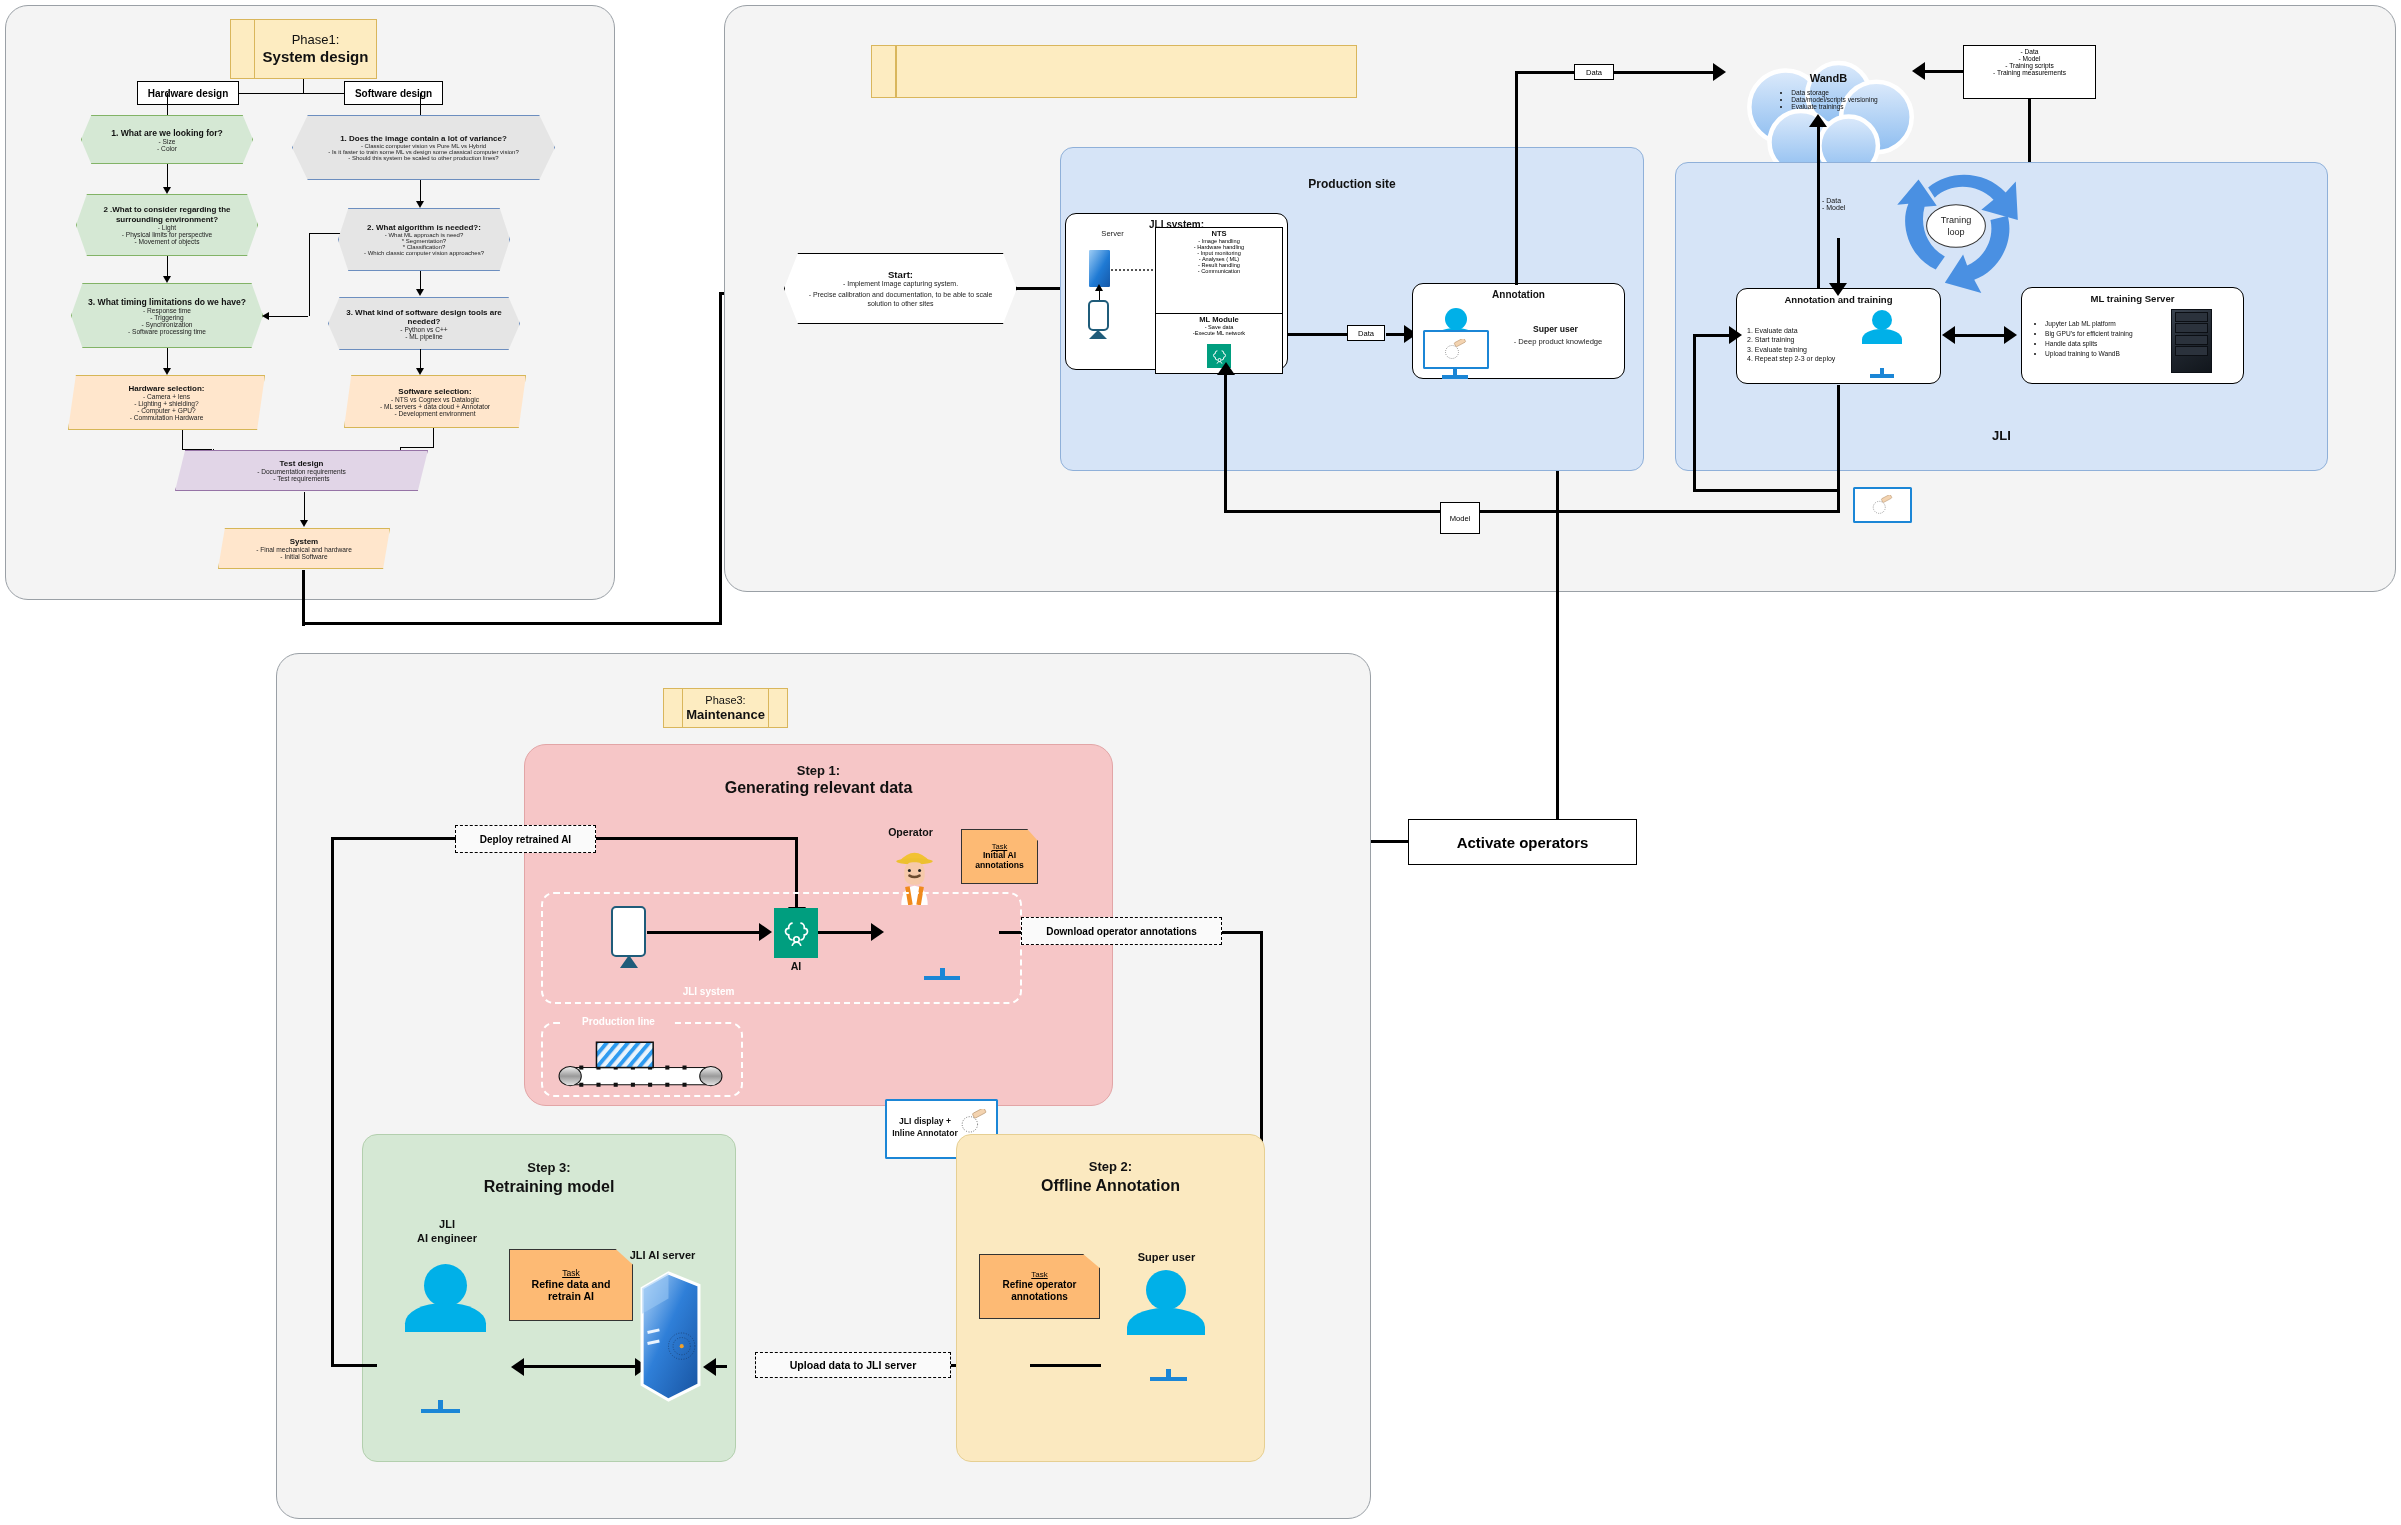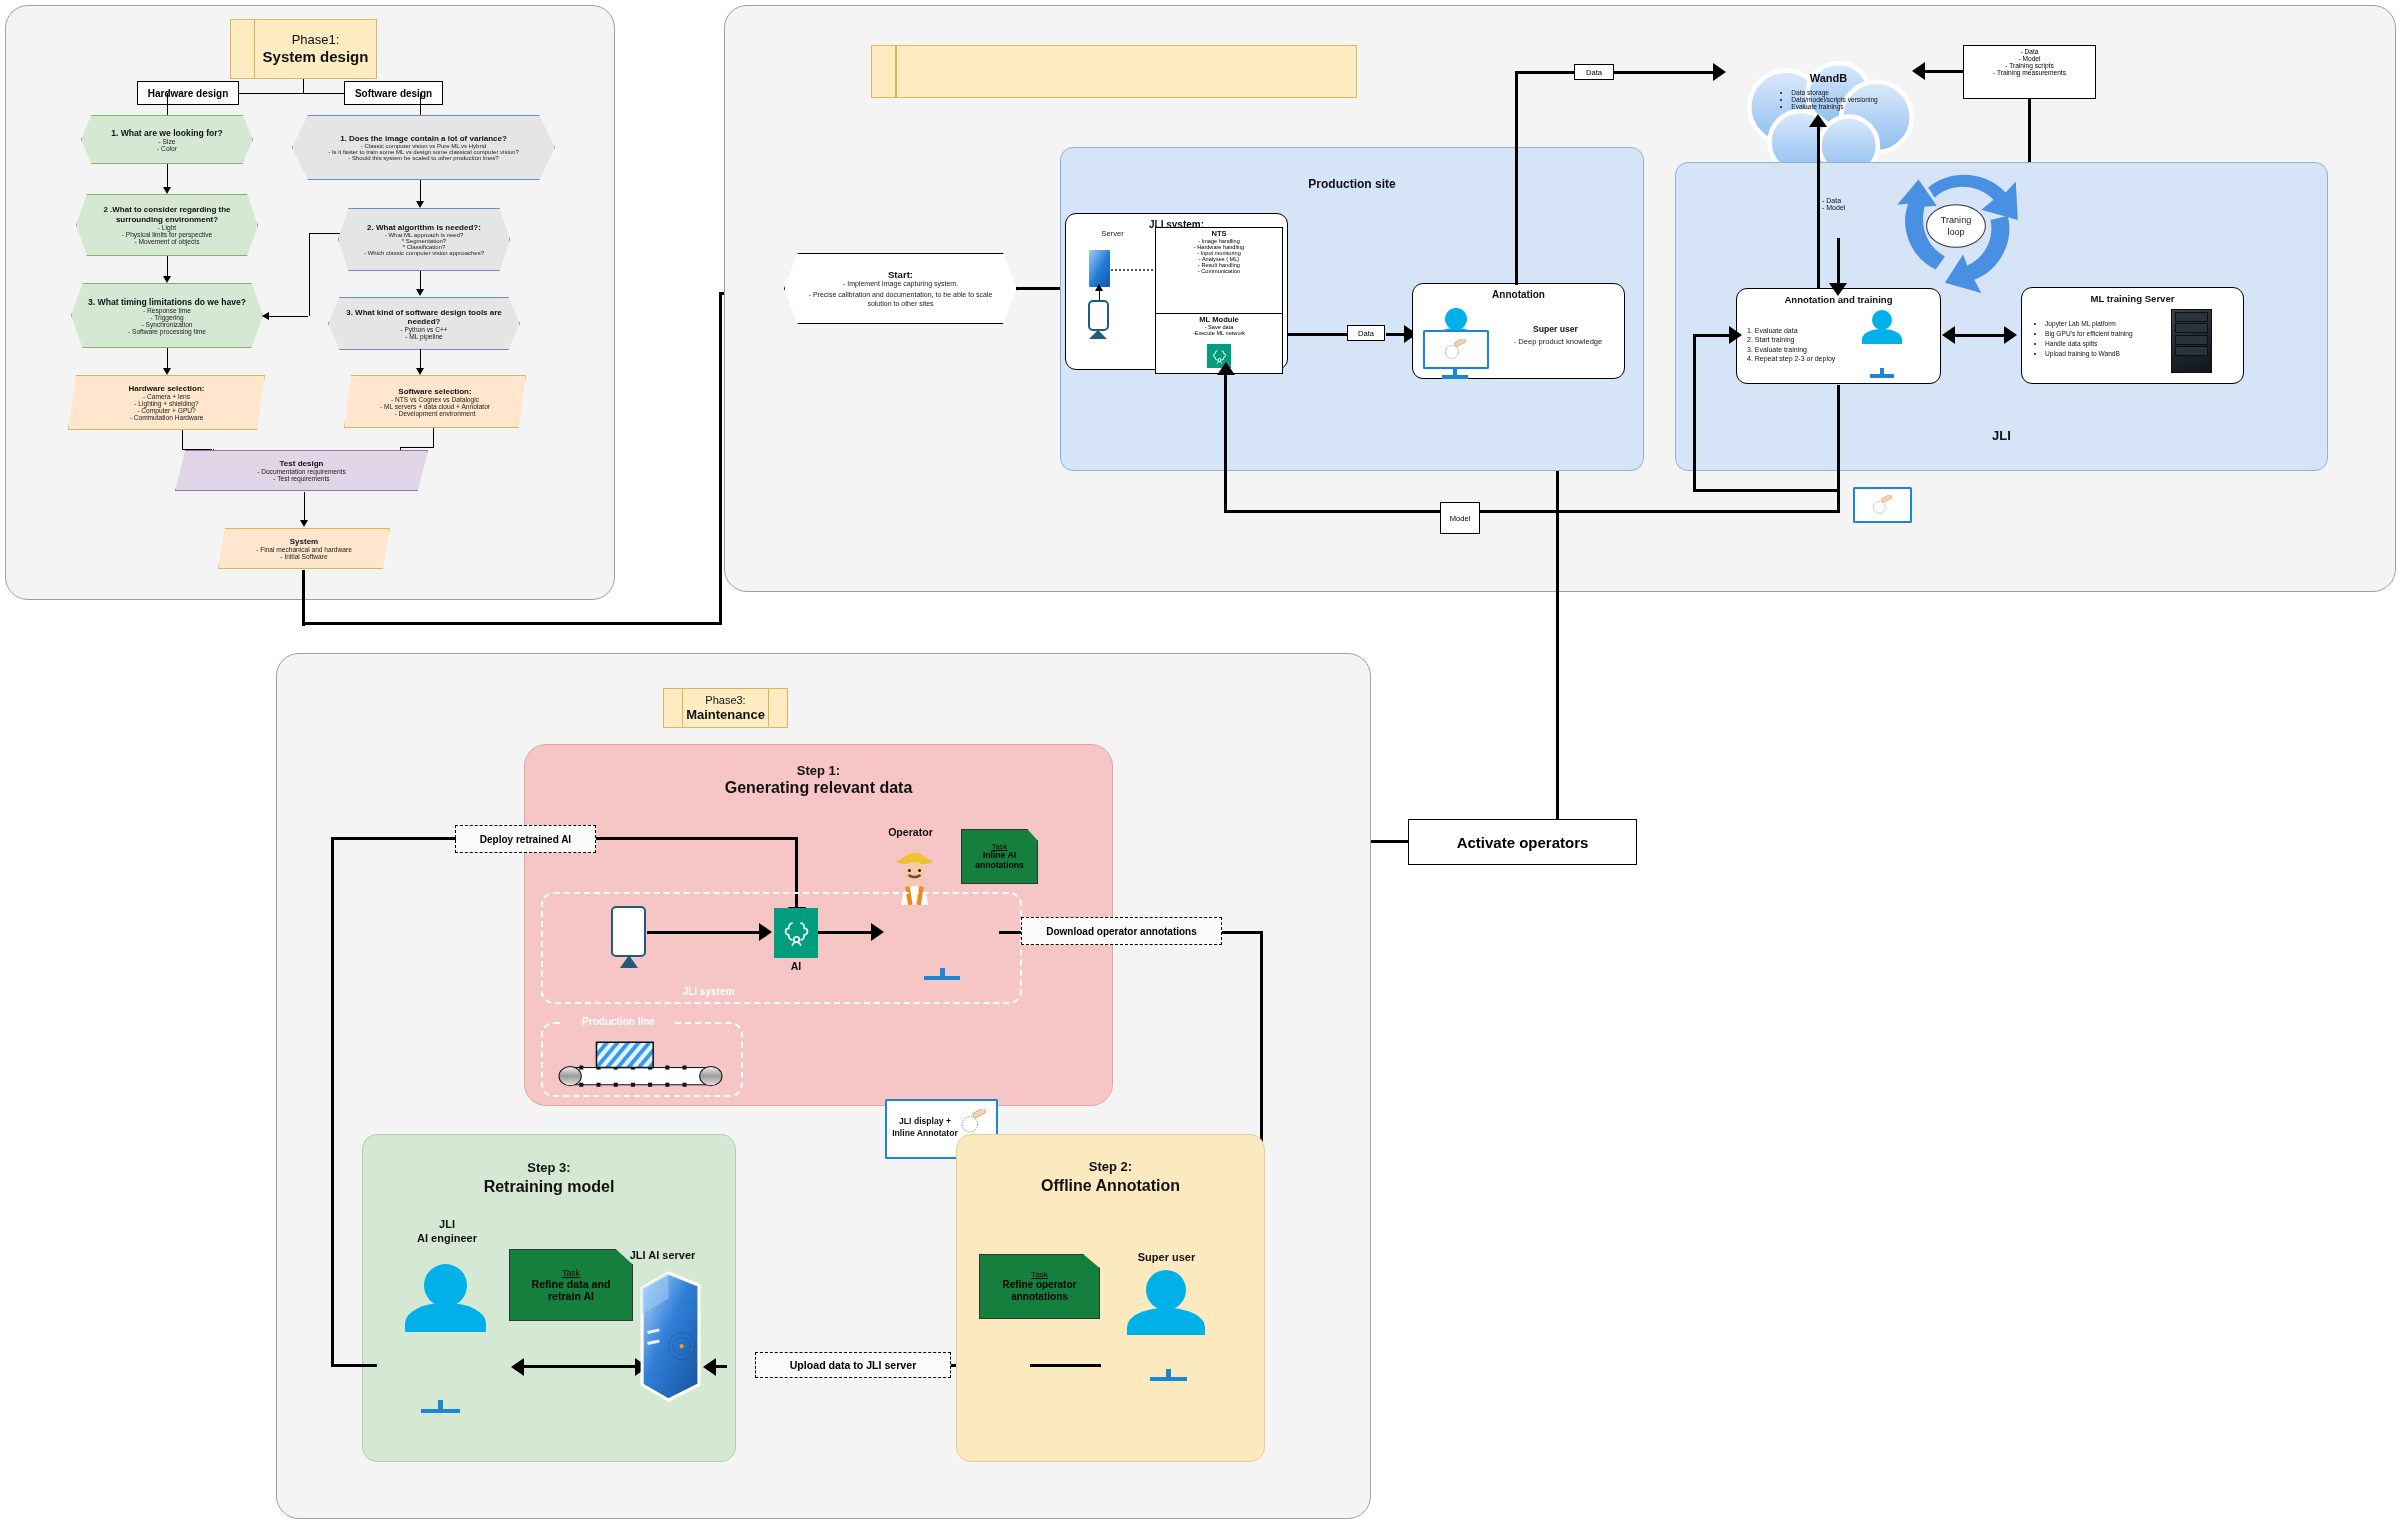--- a/index.html
+++ b/index.html
@@ -36,21 +36,21 @@
   .rbox-white{background:#ffffff;border:1px solid #000;border-radius:11px;}
   .region-blue{background:#d6e4f7;border:0.5px solid #8fb0d9;border-radius:13px;}
   .region-pink{background:#f6c6c7;border:0.5px solid #e2a5a6;border-radius:22px;}
   .region-green{background:#d5e8d4;border:0.5px solid #b3cfae;border-radius:15px;}
   .region-cream{background:#fbe9c0;border:0.5px solid #e6cf92;border-radius:15px;}
 
   .boxtitle{font-weight:bold;text-align:center;color:#111;}
   .smalltxt{color:#222;}
 
   
-  .task-note{background:#15803d;border:0.8px solid #333;clip-path:polygon(0 0, 86% 0, 100% 22%, 100% 100%, 0 100%);
+  .task-note{background:#fdba74;border:0.8px solid #333;clip-path:polygon(0 0, 86% 0, 100% 22%, 100% 100%, 0 100%);
              display:flex;flex-direction:column;align-items:center;justify-content:center;text-align:center;color:#000;}
   .task-note .tlabel{text-decoration:underline;font-weight:normal;}
   .task-note .tbody{font-weight:bold;line-height:1.16;}
 
   
   .ln{background:#000;position:absolute;}
   .ln-h{height:1px;}
   .ln-v{width:1px;}
   .ln-hb{height:3px;background:#000;}
   .ln-vb{width:3px;background:#000;}
@@ -457,21 +457,21 @@
       <circle cx="34" cy="60" r="3" fill="#222"></circle>
         <circle cx="54" cy="60" r="3" fill="#222"></circle>
       <path d="M34 70 q10 6 20 0" stroke="#6b4a2f" stroke-width="5" fill="none" stroke-linecap="round"></path>
       <path d="M18 128 q0 -34 26 -38 q26 4 26 38 z" fill="#ffffff"></path>
       <path d="M30 92 l6 36 M58 92 l-6 36" stroke="#f08a1d" stroke-width="9"></path>
     </svg>
   </div>
 
   <div class="abs task-note" style="left:961px;top:829px;width:77px;height:55px;">
     <div class="tlabel" style="font-size:7.6px;">Task</div>
-    <div class="tbody" style="font-size:8.6px;">Inline AI</div>
+    <div class="tbody" style="font-size:8.6px;">Initial AI</div>
     <div class="tbody" style="font-size:8.6px;">annotations</div>
   </div>
 
   <div class="abs dash-white" style="left:541px;top:892px;width:481px;height:112px;"></div>
   <div class="abs dashlabel" style="left:648px;top:986px;width:121px;font-size:10px;text-align:center;background:#f6c6c7;">JLI system</div>
 
   <div class="abs camera" style="left:611px;top:906px;width:35px;height:51px;"></div>
   <div class="abs camera-foot" style="left:620px;top:955px;"></div>
   <div class="abs ln-hb" style="left:647px;top:931px;width:117px;"></div>
   <div class="abs arrow-rb" style="left:759px;top:923px;"></div>

